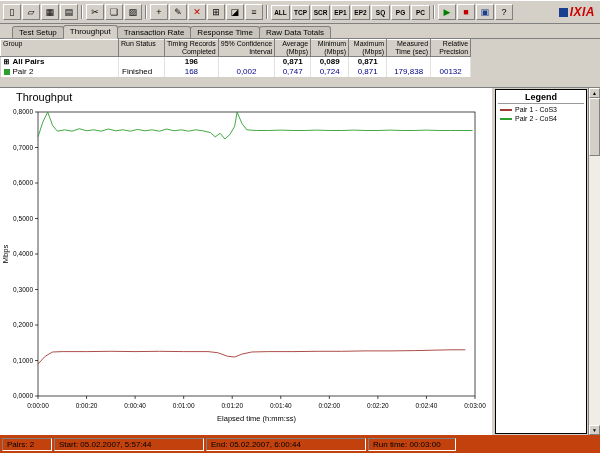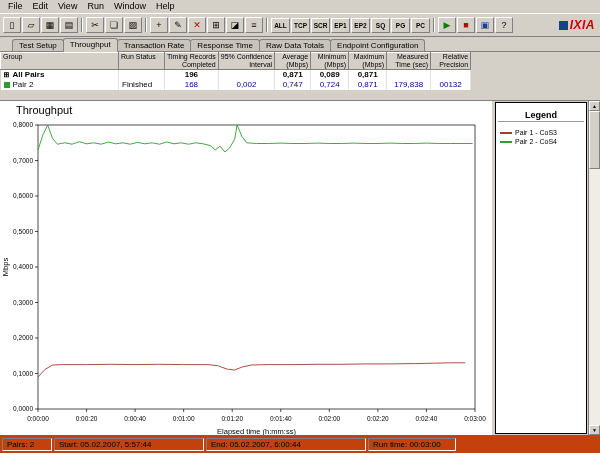--- a/index.html
+++ b/index.html
@@ -52,21 +52,21 @@
   .pair-chip{display:inline-block;width:6px;height:6px;margin-right:3px;vertical-align:middle;}
   .all-glyph{display:inline-block;font-size:7px;margin-right:3px;vertical-align:middle;}
 
   
   .main{flex:1;display:flex;background:#d4d0c8;overflow:hidden;}
   .chart-area{flex:1;background:#fff;position:relative;overflow:hidden;}
   .chart-title{font-size:11px;padding:3px 0 0 16px;height:15px;}
   .legend-panel{width:92px;flex:0 0 auto;background:#fff;border:1px solid #000;
     margin:1px 1px 1px 3px;box-sizing:border-box;}
   .legend-title{font-size:9px;font-weight:bold;text-align:center;padding:2px 0 1px 0;
-    border-bottom:1px solid #9a9a9a;margin:5px 2px;}
+    border-bottom:1px solid #9a9a9a;margin:0 2px;}
   .legend-entry{display:flex;align-items:center;gap:3px;padding:2px 3px 0 4px;font-size:7px;white-space:nowrap;}
   .legend-line{width:12px;height:2px;flex:0 0 auto;}
 
   .vscrollbar{width:11px;flex:0 0 auto;background:#efede6;display:flex;flex-direction:column;
     border-left:1px solid #808080;}
   .sb-btn{height:10px;box-sizing:border-box;border:1px solid;border-color:#fff #808080 #808080 #fff;
     background:#d4d0c8;font-size:5px;line-height:8px;text-align:center;padding:0;}
   .sb-thumb{height:58px;box-sizing:border-box;border:1px solid;border-color:#fff #808080 #808080 #fff;
     background:#d4d0c8;}
   .sb-track{flex:1;}
@@ -77,28 +77,20 @@
     font-size:8px;line-height:12px;height:13px;padding:0 4px;white-space:nowrap;overflow:hidden;}
   .seg0{width:50px;} .seg1{width:150px;} .seg2{width:160px;} .seg3{width:88px;} .seg4{flex:1;}
 
   svg text{font-family:"Liberation Sans", sans-serif;}
 </style>
 </head>
 <body>
 
 <div class="window">
 
-  <div class="menubar" id="menubar">
-      <span class="menu-item">File</span>
-      <span class="menu-item">Edit</span>
-      <span class="menu-item">View</span>
-      <span class="menu-item">Run</span>
-      <span class="menu-item">Window</span>
-      <span class="menu-item">Help</span>
-    </div>
 
   <div class="toolbar" id="toolbar">
       <button class="tbtn">▯</button>
       <button class="tbtn">▱</button>
       <button class="tbtn">▦</button>
       <button class="tbtn">▤</button>
       <span class="tsep"></span>
       <button class="tbtn">✂</button>
       <button class="tbtn">❏</button>
       <button class="tbtn">▨</button>
@@ -129,21 +121,20 @@
         <span class="logo-text">IXIA</span>
       </span>
     </div>
 
   <div class="tabbar" id="tabbar">
       <span class="tab">Test Setup</span>
       <span class="tab active">Throughput</span>
       <span class="tab">Transaction Rate</span>
       <span class="tab">Response Time</span>
       <span class="tab">Raw Data Totals</span>
-      <span class="tab">Endpoint Configuration</span>
     </div>
 
   <div class="table-area">
     <table id="results-table">
       <colgroup id="table-cols">
           <col style="width: 118px;">
           <col style="width: 46px;">
           <col style="width: 50px;">
           <col style="width: 52px;">
           <col style="width: 36px;">

